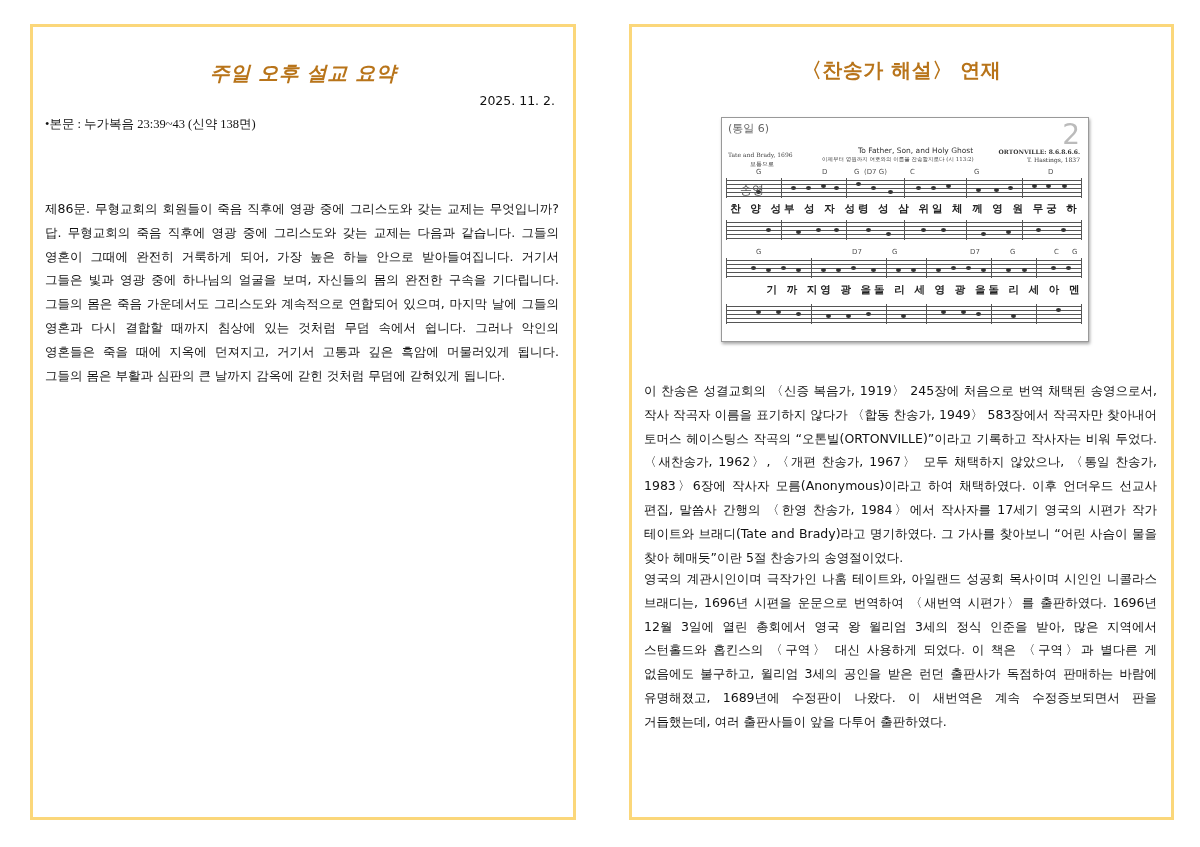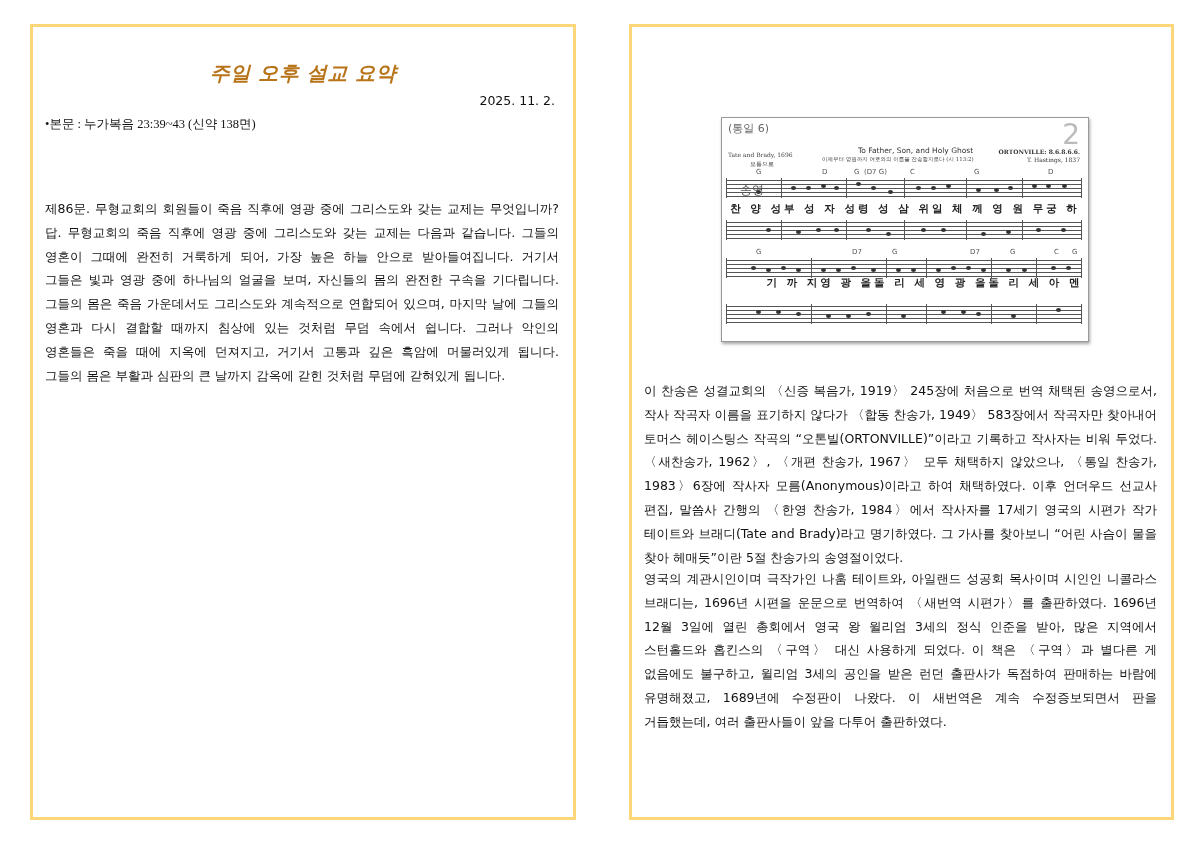--- a/index.html
+++ b/index.html
@@ -65,20 +65,21 @@
 <div class="page left">
   <h1 class="title">주일 오후 설교 요약</h1>
   <div class="date">2025. 11. 2.</div>
   <div class="meta">
     <div>•본문 : 누가복음 23:39~43 (신약 138면)</div>
   </div>
   <div class="body-text">제86문. 무형교회의 회원들이 죽음 직후에 영광 중에 그리스도와 갖는 교제는 무엇입니까? 답. 무형교회의 죽음 직후에 영광 중에 그리스도와 갖는 교제는 다음과 같습니다. 그들의 영혼이 그때에 완전히 거룩하게 되어, 가장 높은 하늘 안으로 받아들여집니다. 거기서 그들은 빛과 영광 중에 하나님의 얼굴을 보며, 자신들의 몸의 완전한 구속을 기다립니다. 그들의 몸은 죽음 가운데서도 그리스도와 계속적으로 연합되어 있으며, 마지막 날에 그들의 영혼과 다시 결합할 때까지 침상에 있는 것처럼 무덤 속에서 쉽니다. 그러나 악인의 영혼들은 죽을 때에 지옥에 던져지고, 거기서 고통과 깊은 흑암에 머물러있게 됩니다. 그들의 몸은 부활과 심판의 큰 날까지 감옥에 갇힌 것처럼 무덤에 갇혀있게 됩니다.</div>
 </div>
 
 <div class="page right">
+  <h1 class="title">〈찬송가 해설〉 연재</h1>
 
   <div class="hymn">
     <div class="h-ref">(통일 6)</div>
     <div class="h-genre">송영</div>
     <div class="h-author">Tate and Brady, 1696</div>
     <div class="h-tempo">보통으로</div>
     <div class="h-en">To Father, Son, and Holy Ghost</div>
     <div class="h-verse">이제부터 영원까지 여호와의 이름을 찬송할지로다 (시 113:2)</div>
     <div class="h-num">2</div>
     <div class="h-tune">ORTONVILLE: 8.6.8.6.6.</div>
@@ -185,21 +186,21 @@
         <div class="note" style="left:185px;top:10px"></div>
         <div class="note" style="left:210px;top:10px"></div>
         <div class="note" style="left:225px;top:8px"></div>
         <div class="note" style="left:240px;top:8px"></div>
         <div class="note" style="left:255px;top:10px"></div>
         <div class="note" style="left:280px;top:10px"></div>
         <div class="note" style="left:296px;top:10px"></div>
         <div class="note" style="left:325px;top:8px"></div>
         <div class="note" style="left:340px;top:8px"></div>
     </div>
-    <div class="lyrics" style="top:158px;margin-left:39px;">기 까 지영  광 을돌 리 세   영  광 을돌 리 세   아 멘</div>
+    <div class="lyrics" style="top:165px;margin-left:39px;">기 까 지영  광 을돌 리 세   영  광 을돌 리 세   아 멘</div>
     <div class="staff" style="top:186px;">
       <div class="line" style="top:2px"></div>
         <div class="line" style="top:6px"></div>
         <div class="line" style="top:10px"></div>
         <div class="line" style="top:14px"></div>
         <div class="line" style="top:18px"></div>
       <div class="bar" style="left:0"></div>
         <div class="bar" style="left:85px"></div>
         <div class="bar" style="left:160px"></div>
         <div class="bar" style="left:200px"></div>

